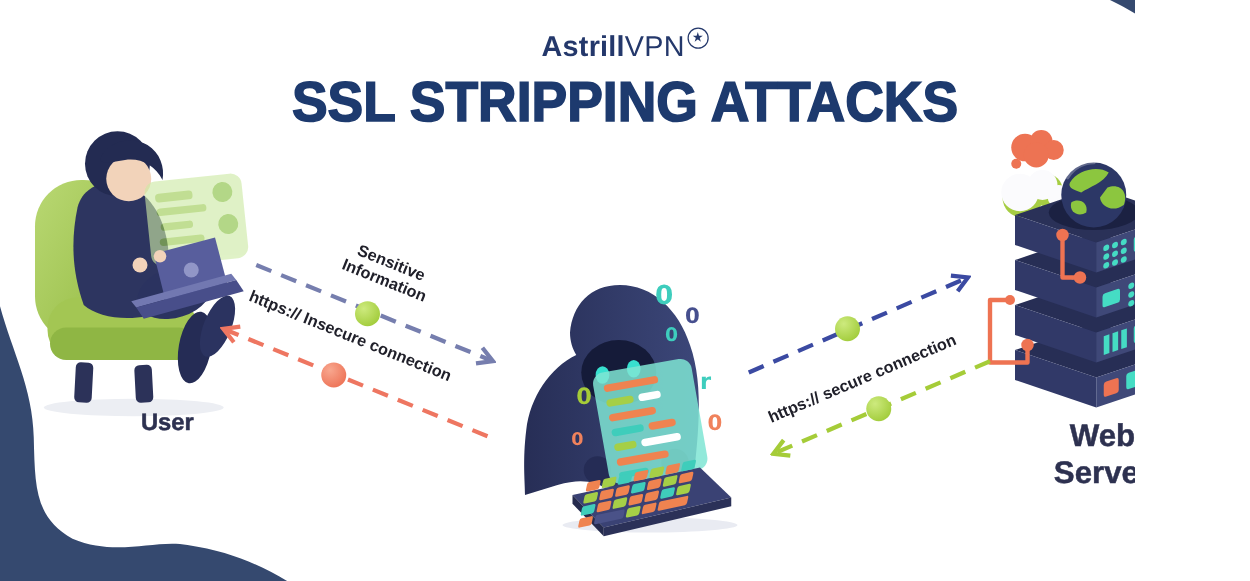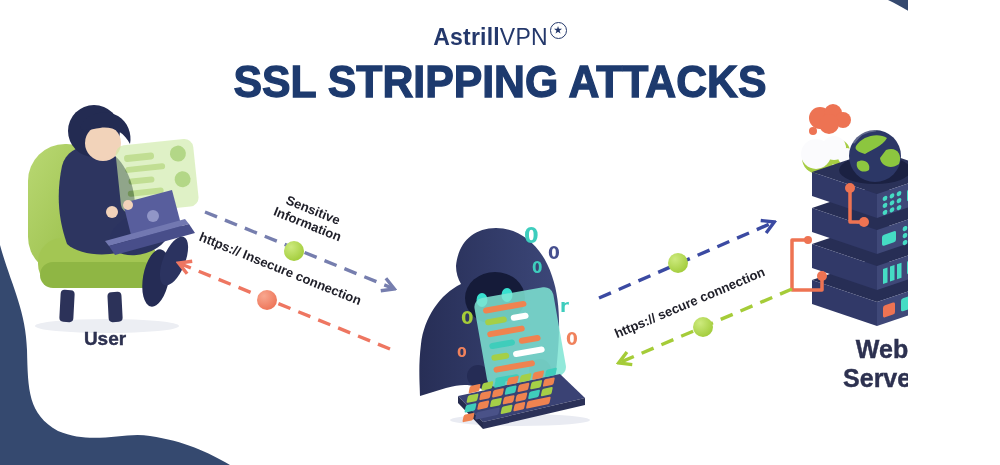--- a/index.html
+++ b/index.html
@@ -19,21 +19,21 @@
   .reg-badge{display:inline-block;vertical-align:top;margin-left:2px;margin-top:-2px;
         width:15px;height:15px;border:1.6px solid #24386b;border-radius:50%;
         font-size:9px;line-height:14px;text-align:center;color:#24386b;font-weight:700;}
   #title{position:absolute;left:0;top:56px;width:1000px;text-align:center;z-index:4;
         font-size:45px;font-weight:700;color:#1d3a6e;transform:scaleX(.95);
         letter-spacing:0px;-webkit-text-stroke:1.3px #1d3a6e;}
 
   
   .node-label{position:absolute;z-index:5;font-weight:700;color:#2d3150;text-align:center;
         -webkit-text-stroke:.4px #2d3150;}
-  #lbl-user{left:55px;top:328px;width:100px;font-size:19px;}
+  #lbl-user{left:55px;top:328px;width:100px;font-size:19px;text-align:right;}
   #lbl-attacker{left:440px;top:428px;width:120px;font-size:20px;}
   #lbl-server{left:822px;top:335px;width:120px;font-size:25px;}
 
   
   .conn-label{position:absolute;z-index:5;font-weight:700;color:#20202a;text-align:center;
         font-size:13px;line-height:1.15;}
   #cl-sensitive{left:245px;top:203px;width:130px;transform:rotate(22deg);white-space:pre-line;}
   #cl-insecure{left:190px;top:262px;width:180px;transform:rotate(22deg);white-space:nowrap;}
   #cl-secure{left:605px;top:296px;width:170px;transform:rotate(-23deg);white-space:nowrap;}
 

